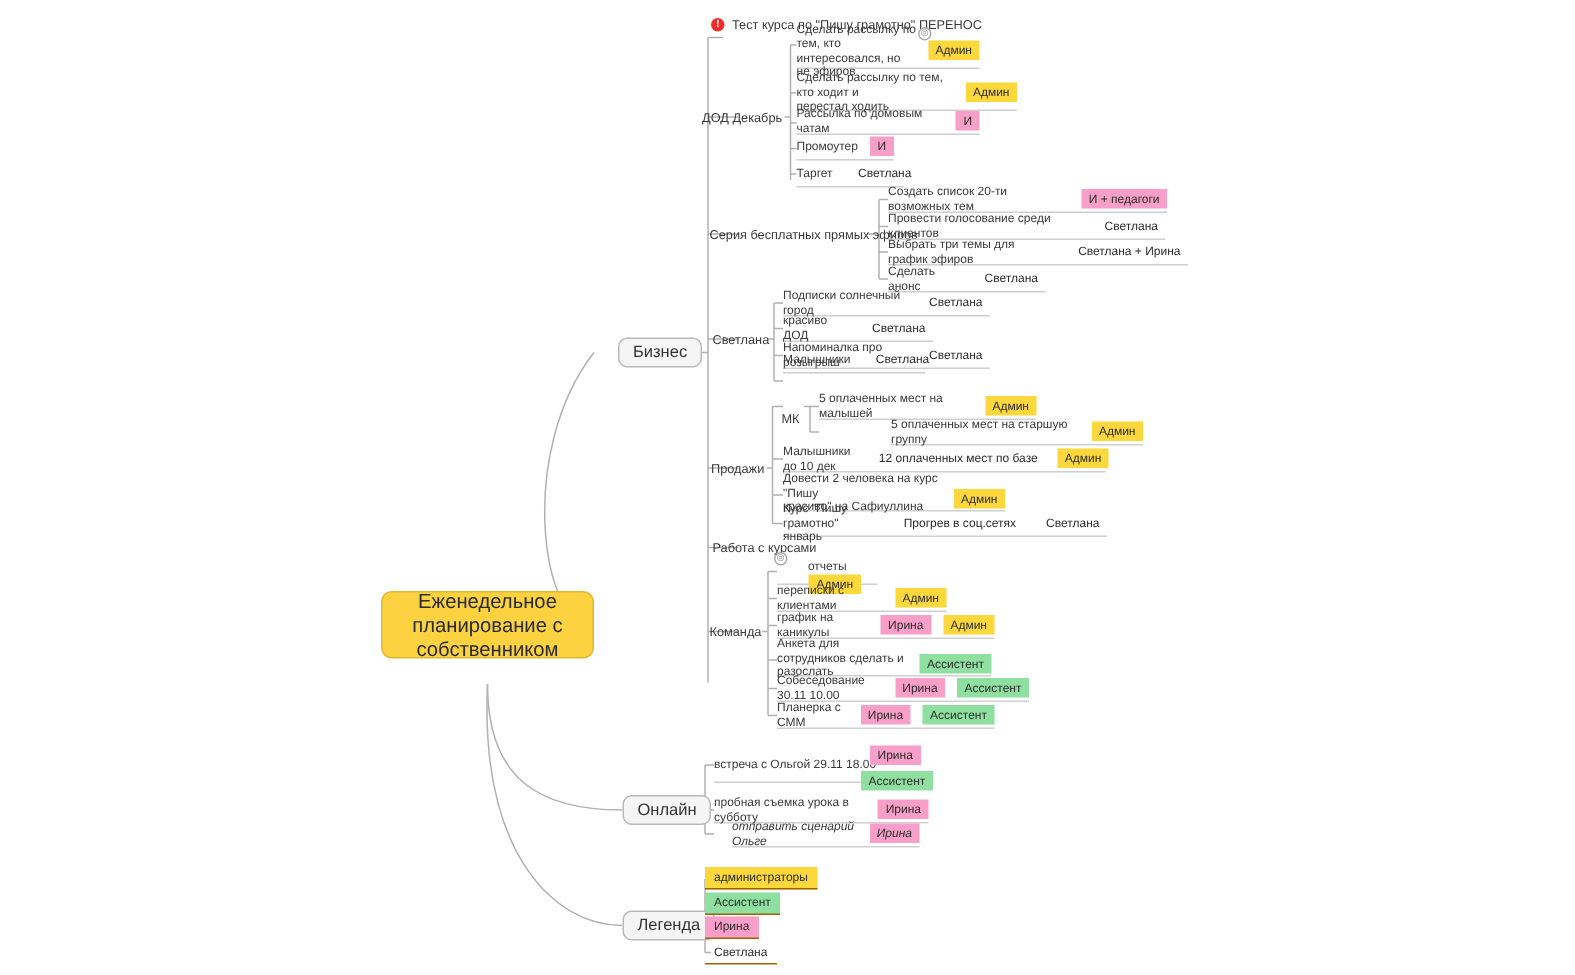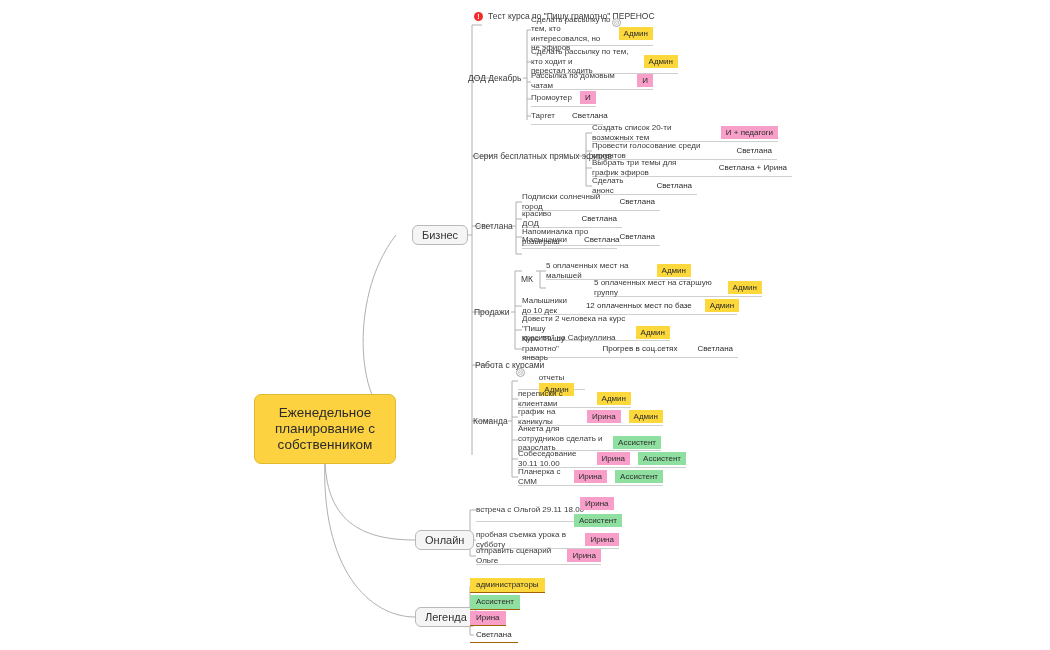--- a/index.html
+++ b/index.html
@@ -11,21 +11,21 @@
   }
   #canvas{ position:relative; width:1050px; height:650px; }
 
   
   #wires{ position:absolute; left:0; top:0; width:1050px; height:650px; pointer-events:none; }
 
   
   .root{
     position:absolute;
     left:254px; top:394px;
-    width:142px; height:70px;
+    width:142px; height:45px;
     background:#fcd240;
     border:1px solid #e0b92f;
     border-radius:7px;
     display:flex; align-items:center; justify-content:center;
     text-align:center;
     font-size:13.5px; line-height:16px; color:#2b2b2b;
     padding:0 8px;
   }
 
   
@@ -347,21 +347,21 @@
 
   <div class="row tall" style="left:476px; top:499px; width:110px;">
     <span class="txt">встреча с Ольгой 29.11 18.00</span>
     <span class="tag pink" style="margin-left:8px; position:absolute; left:96px; top:-2px;">Ирина</span>
     <span class="tag green" style="margin-left:8px; position:absolute; left:90px; top:15px;">Ассистент</span>
   </div>
   <div class="row" style="left:476px; top:532px; width:143px;">
     <span class="txt">пробная съемка урока в субботу</span>
     <span class="tag pink" style="margin-left:10px;">Ирина</span>
   </div>
-  <div class="row" style="left:476px; top:548px; width:125px;">
+  <div class="row" style="left:488px; top:548px; width:125px;font-style:italic;">
     <span class="txt">отправить сценарий Ольге</span>
     <span class="tag pink" style="margin-left:10px;">Ирина</span>
   </div>
 
   <div class="chip yellow" style="left:470px; top:578px;">администраторы</div>
   <div class="chip green" style="left:470px; top:595px;">Ассистент</div>
   <div class="chip pink" style="left:470px; top:611px;">Ирина</div>
   <div class="chip plain" style="left:470px; top:628px;">Светлана</div>
 
 </div>

